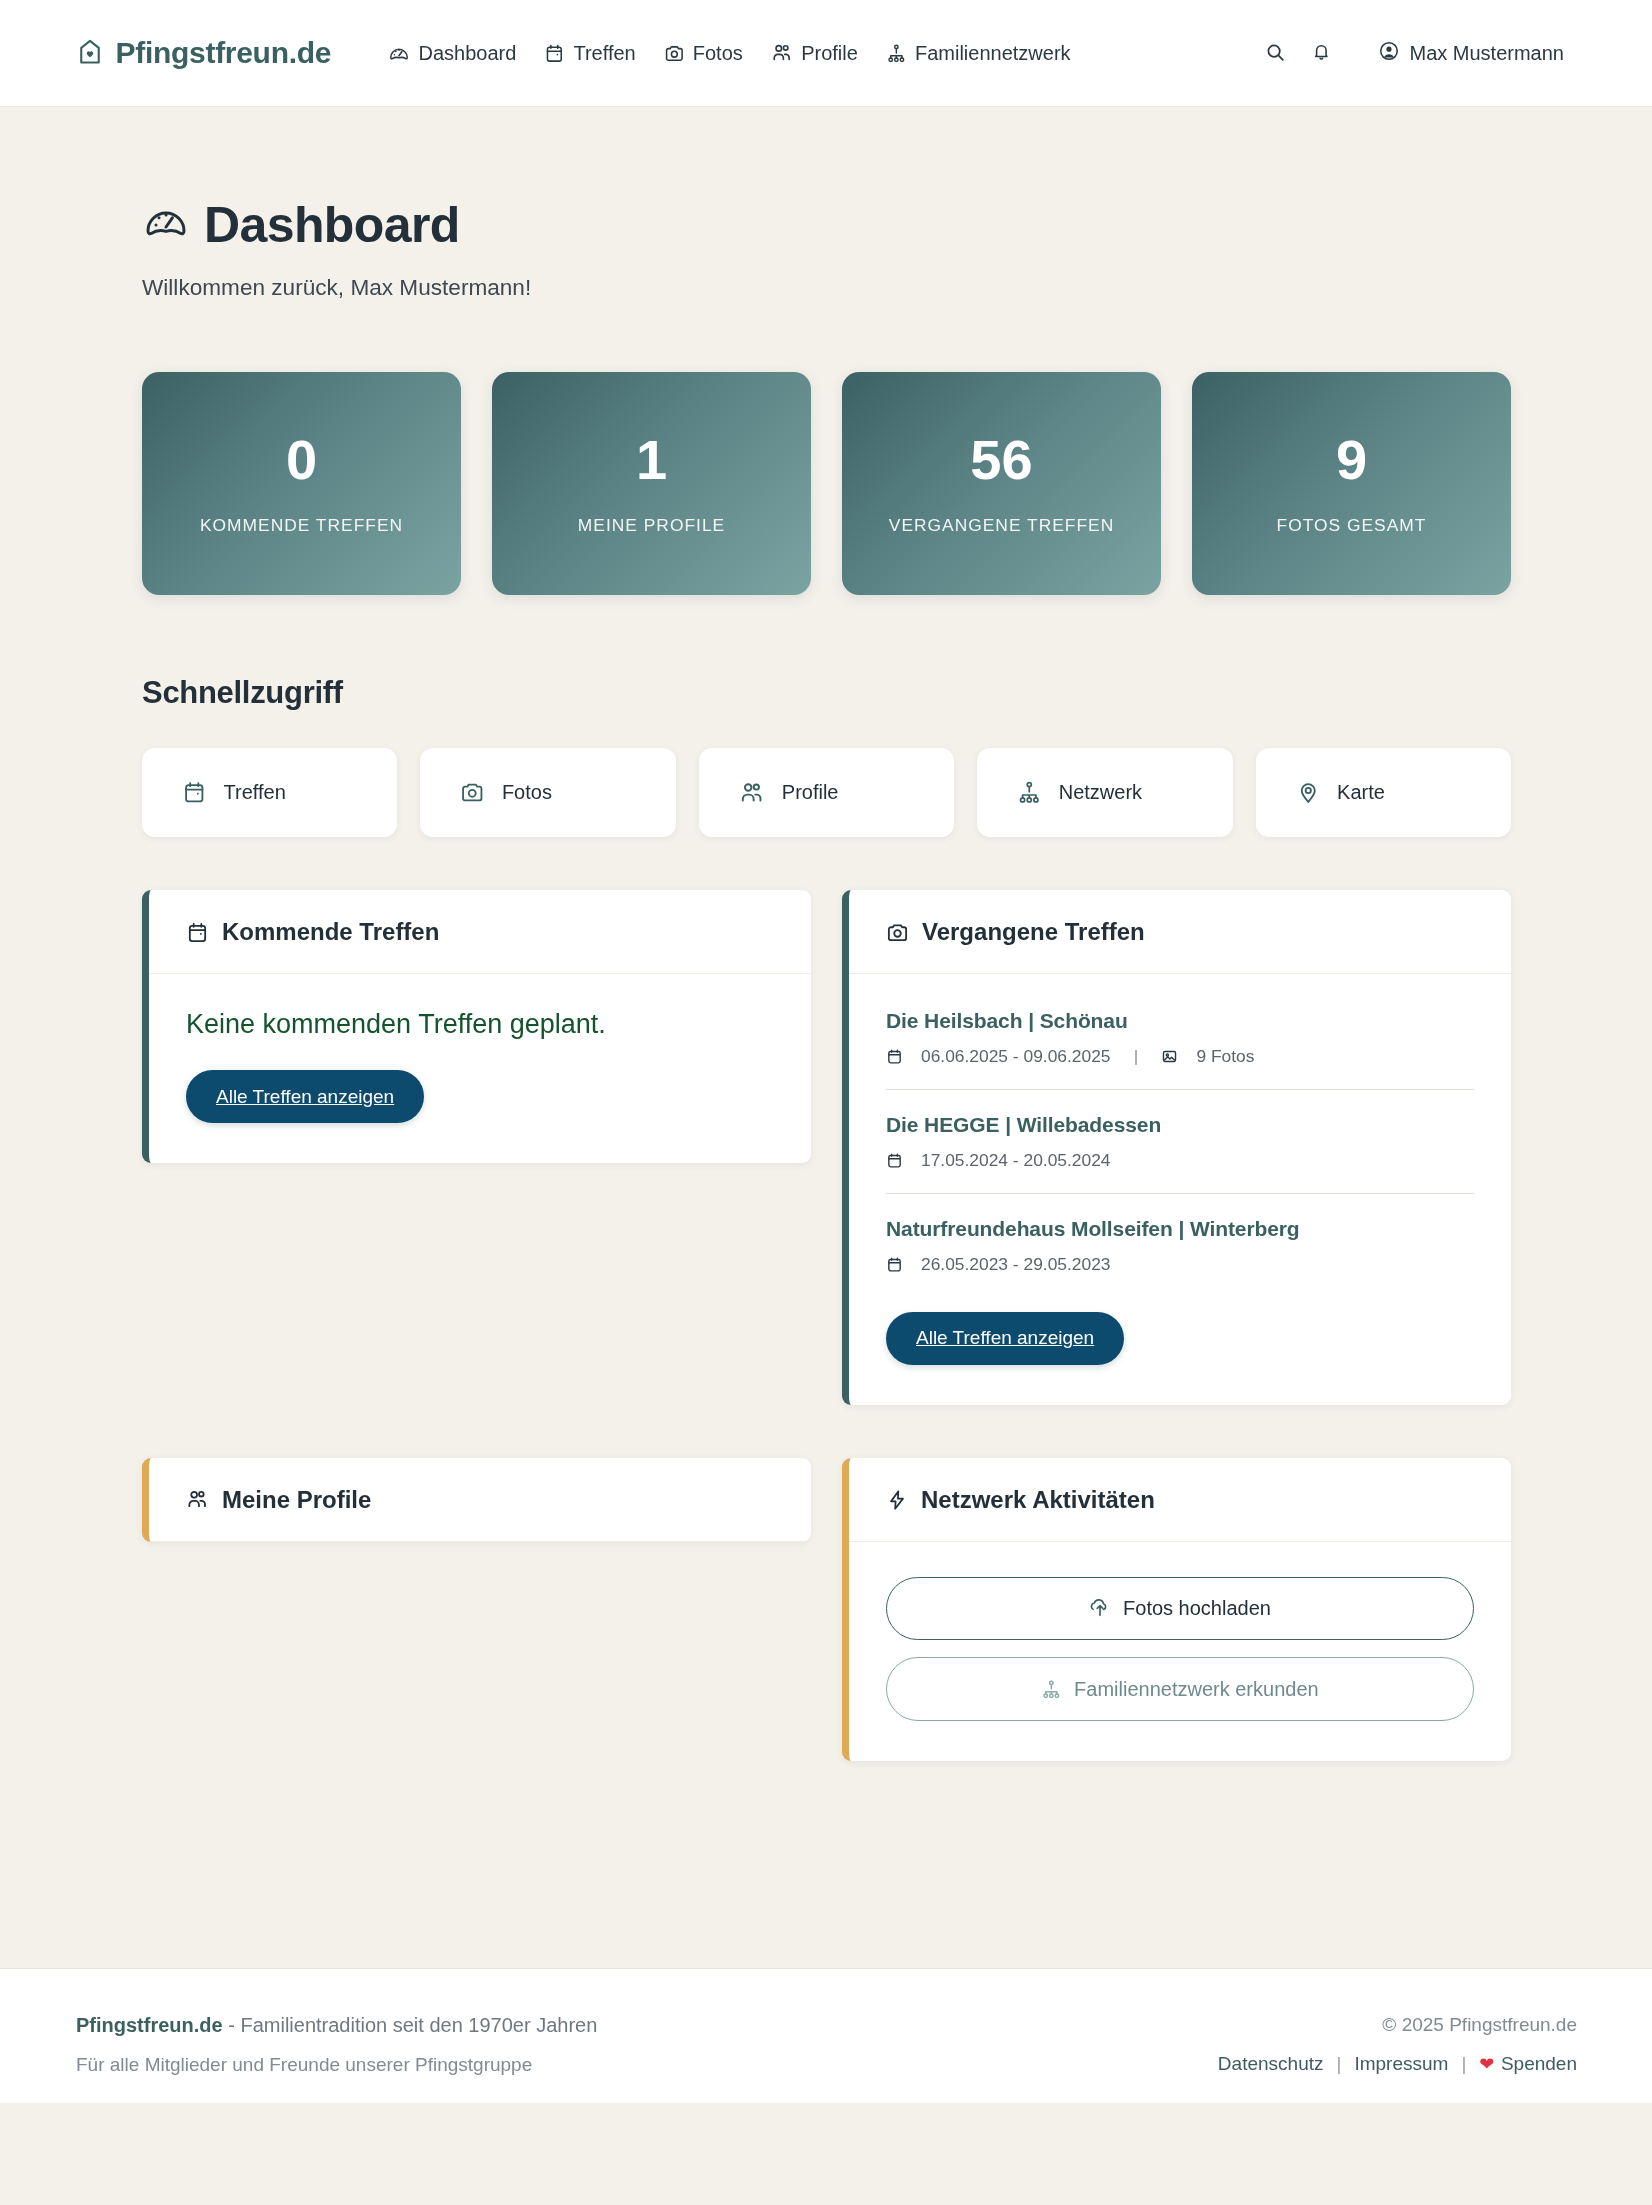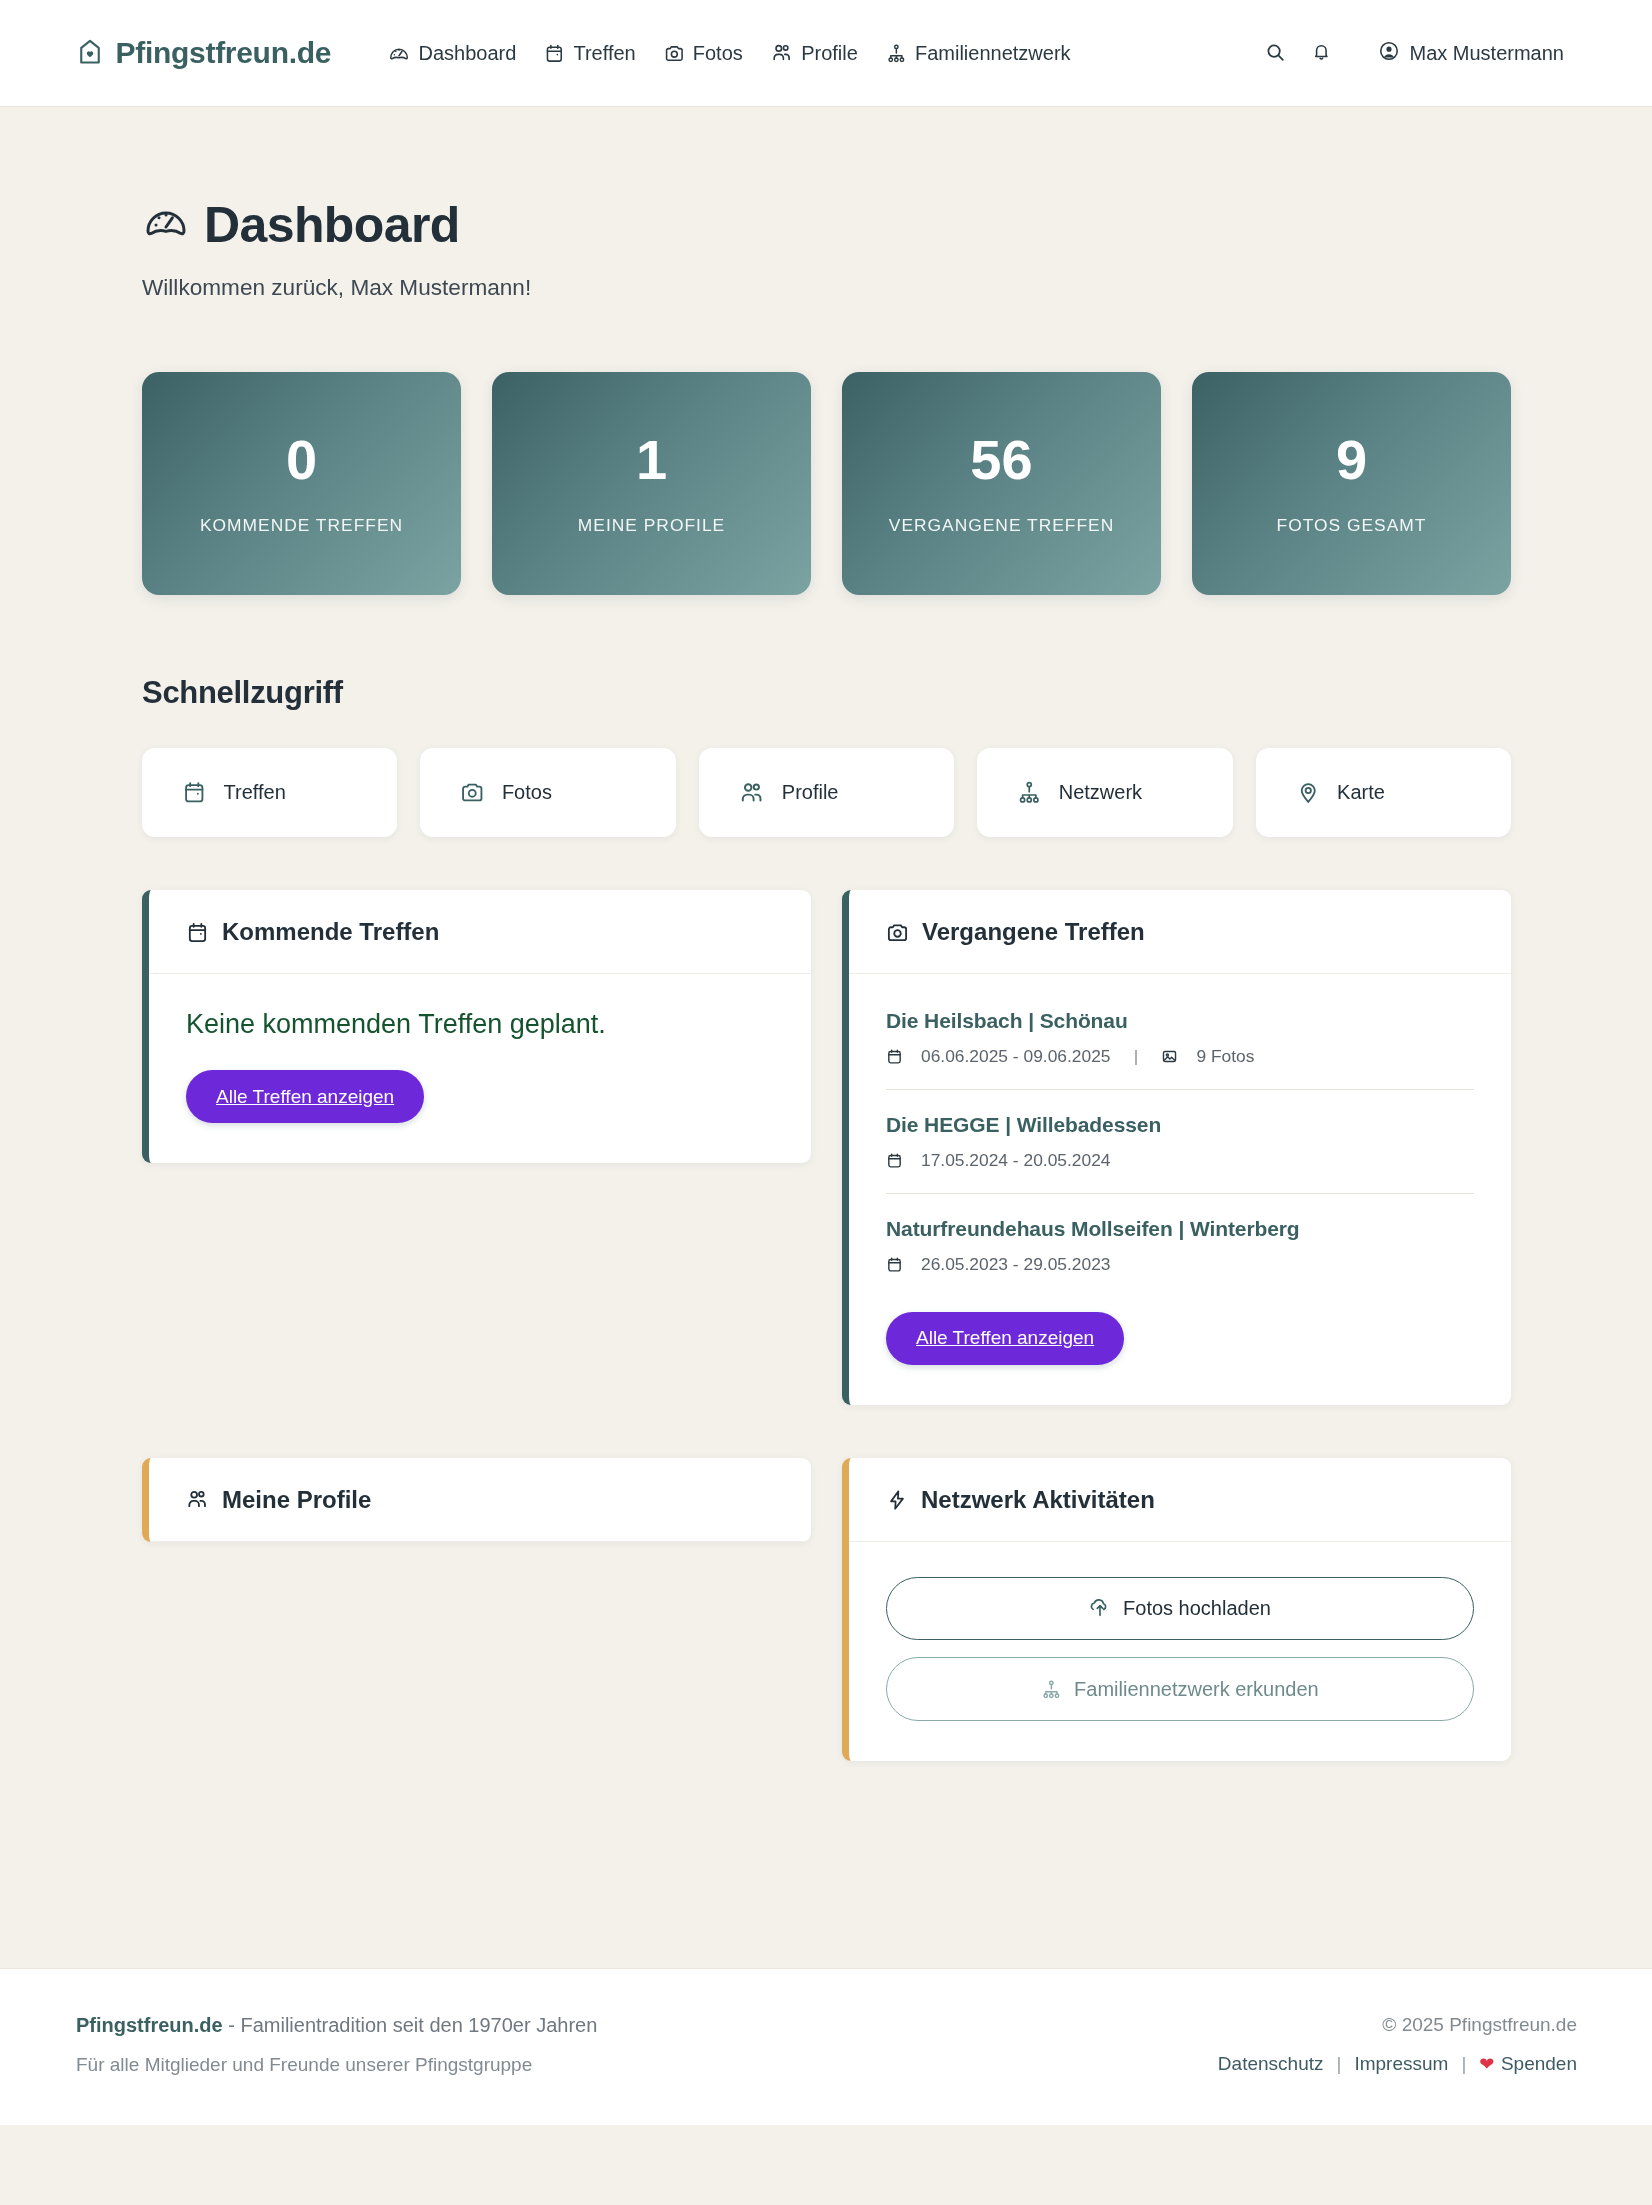--- a/index.html
+++ b/index.html
@@ -203,21 +203,21 @@
     font-size: 27px;
     color: #14532d;
   }
 
   .btn-primary {
     display: inline-flex;
     align-items: center;
     justify-content: center;
     margin-top: 30px;
     padding: 15.5px 30px;
-    background: #6d28d9;
+    background: #0c4a6e;
     color: #ffffff;
     border: none;
     border-radius: 645px;
     font-size: 19px;
     font-family: inherit;
     font-weight: 400;
     cursor: pointer;
     box-shadow: 0 2.6px 6.5px rgba(58,96,97,0.22);
   }
 
@@ -276,21 +276,21 @@
   .btn-outline .ico { display: flex; }
   .btn-outline:first-of-type .ico { color: #3a6061; }
   .btn-outline + .btn-outline .ico { color: #8aa9a8; }
 
   .spacer { height: 207px; }
 
   
   .footer {
     background: #ffffff;
     border-top: 0.6px solid #eae6de;
-    padding: 45px 76px 49px 76px;
+    padding: 45px 76px 27px 76px;
   }
   .footer-inner {
     max-width: 1521px;
     margin: 0 auto;
     display: flex;
     justify-content: space-between;
     align-items: flex-start;
   }
   .footer-left-1 { font-size: 20px; color: #6f7880; }
   .footer-brand { font-weight: 700; color: #3a6061; }

